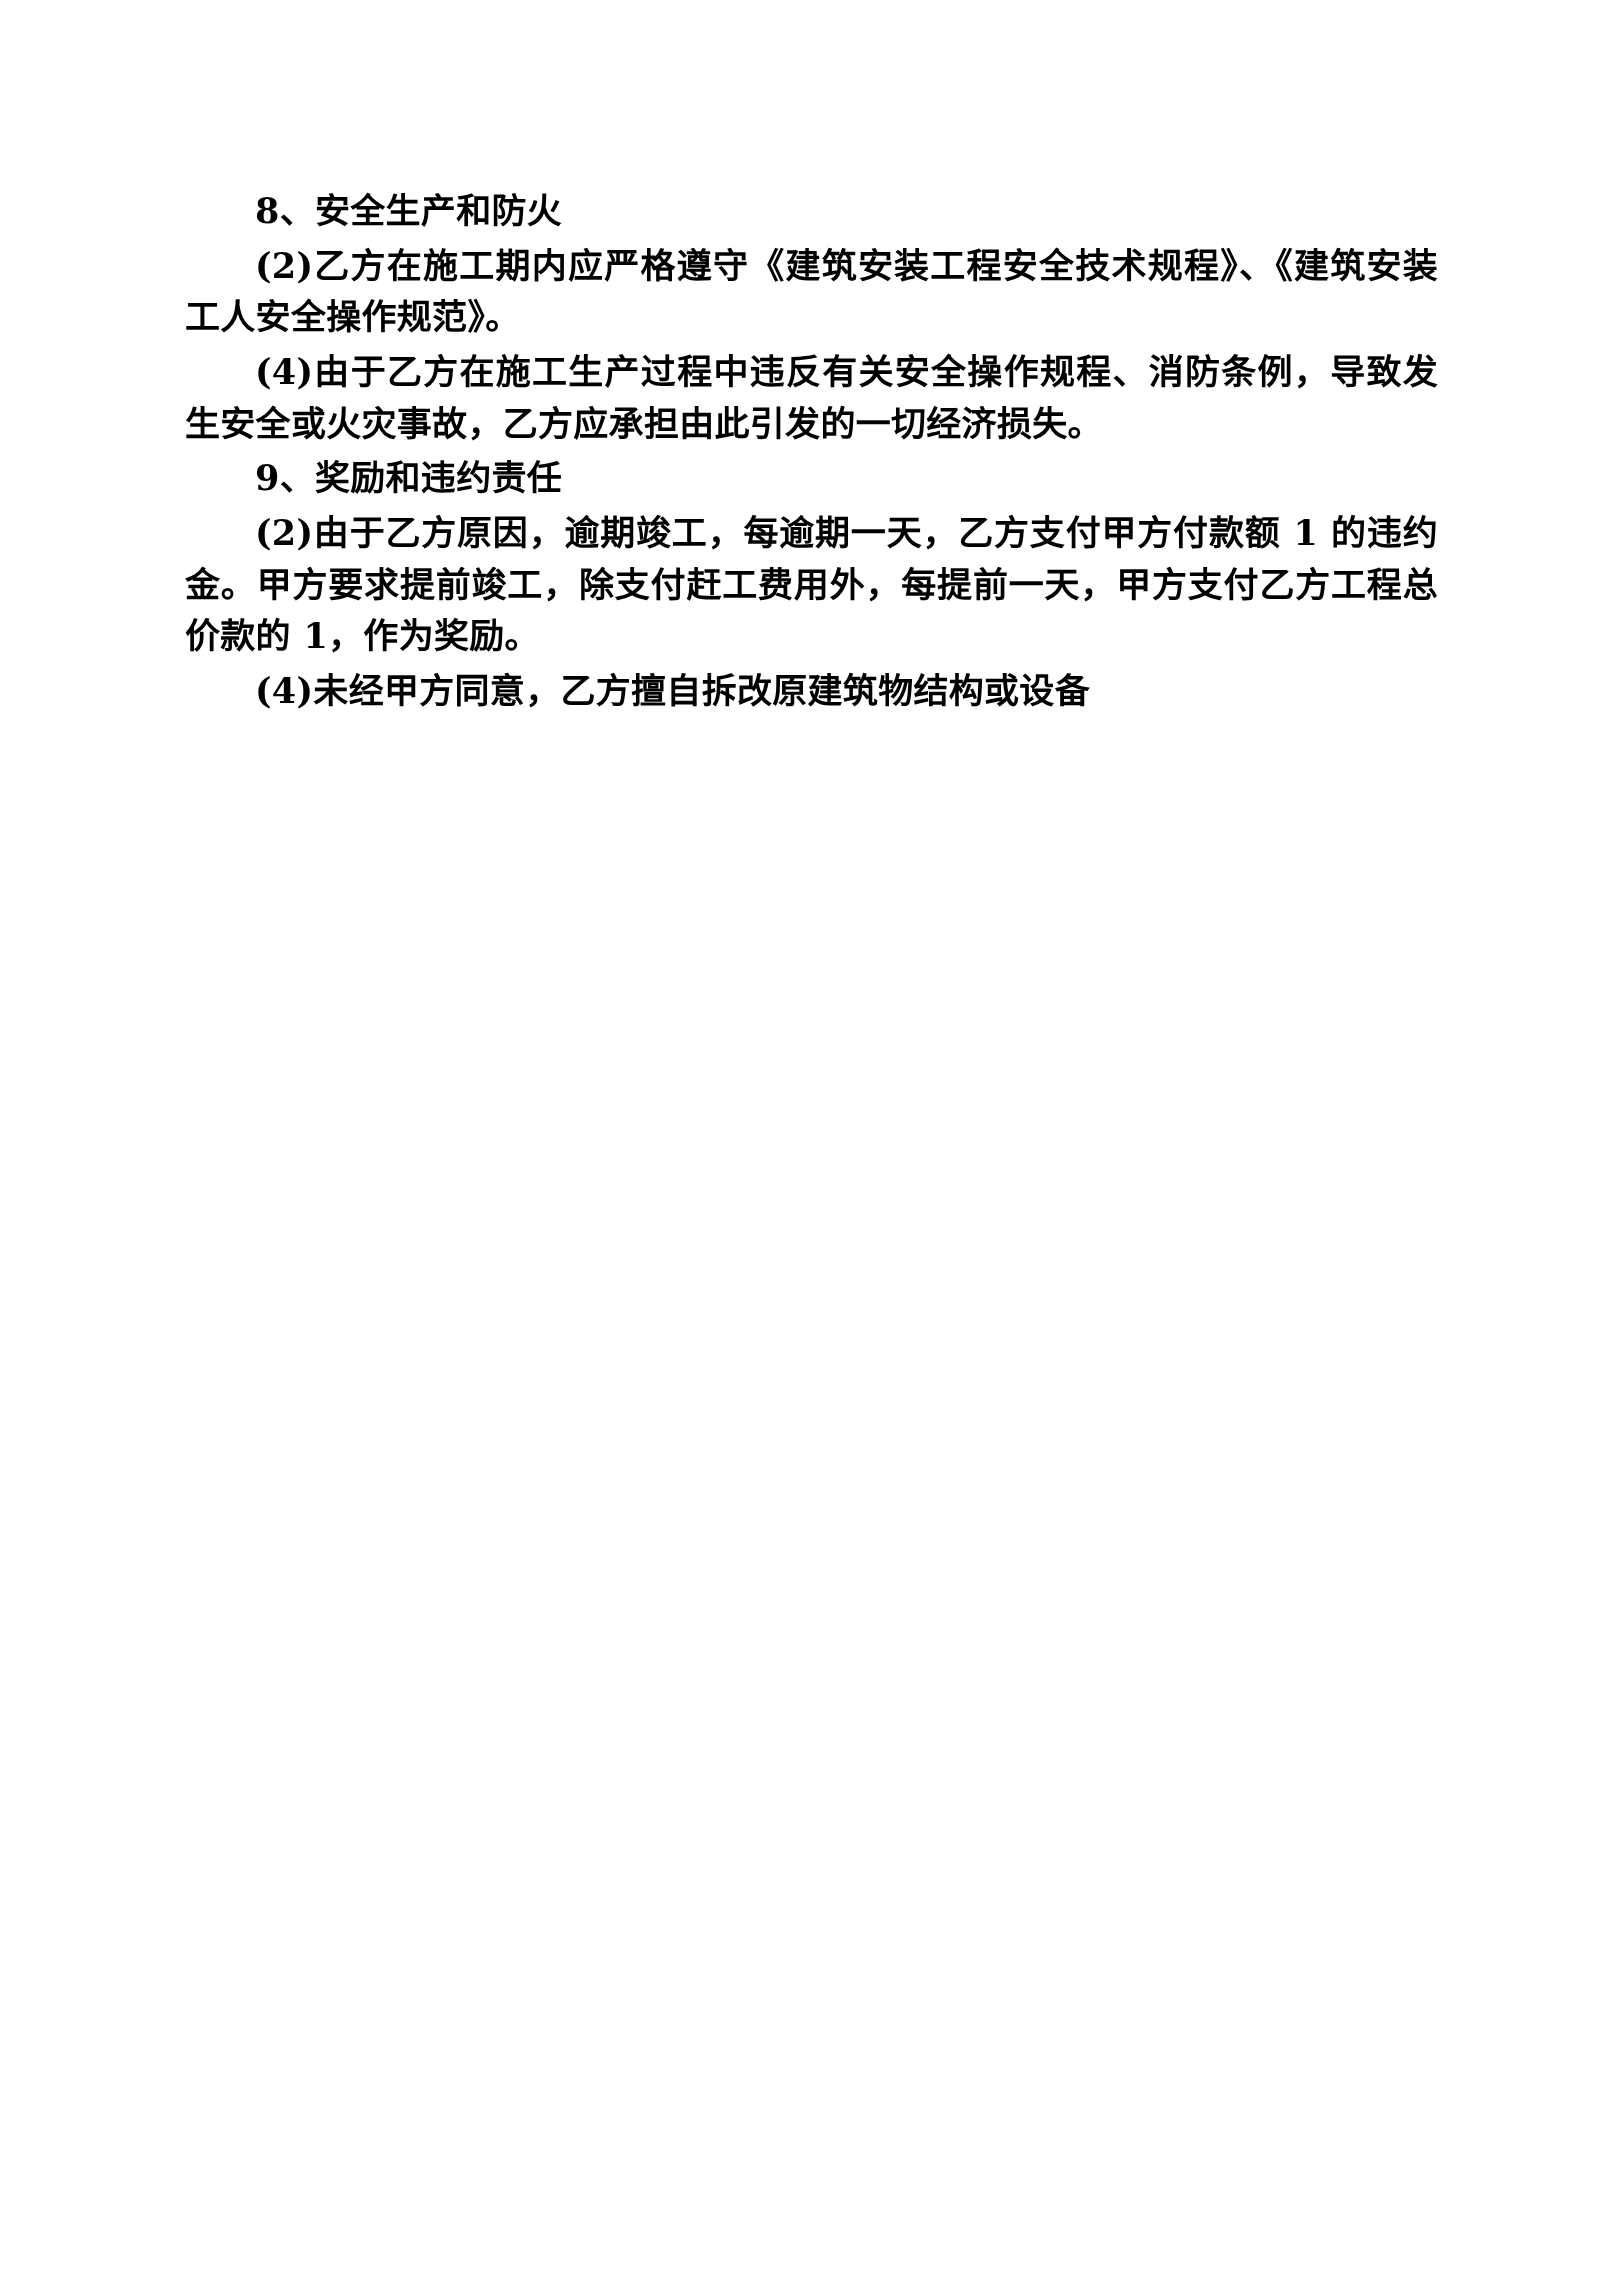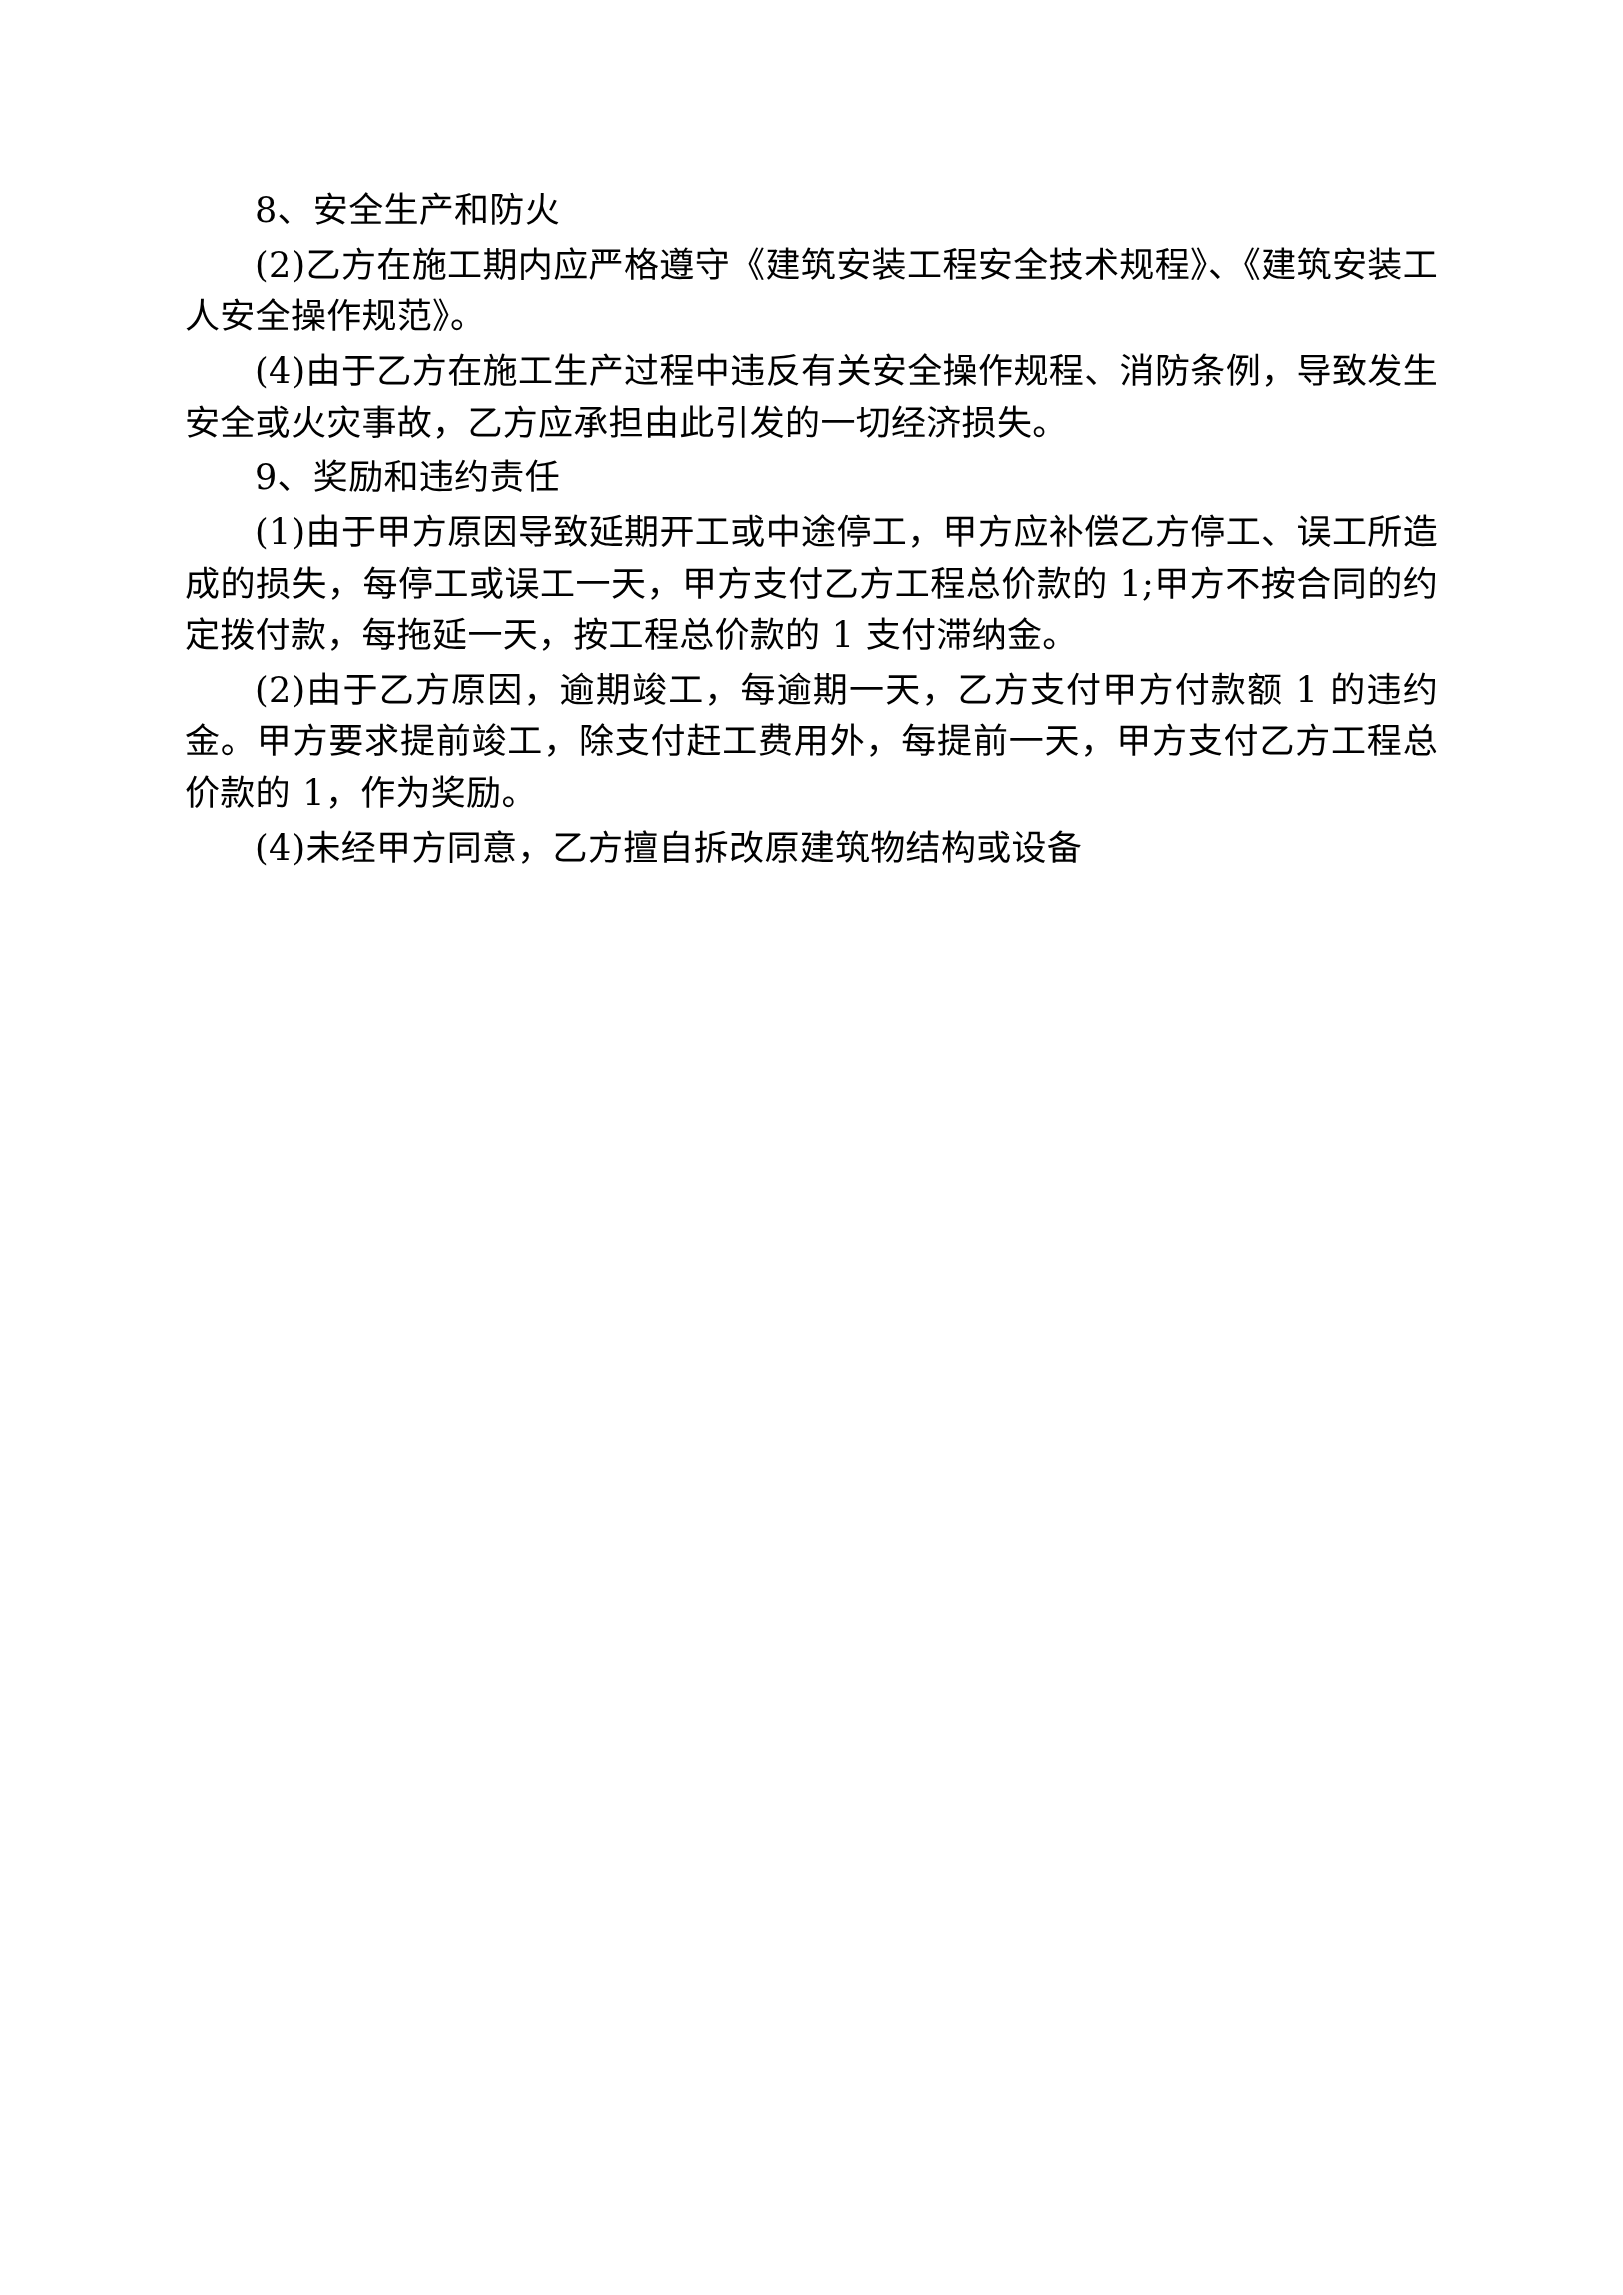--- a/index.html
+++ b/index.html
@@ -28,21 +28,21 @@
   }
   .para {
     font-size: 35px;
     line-height: 1.47;
     letter-spacing: 0.3px;
     text-align: justify;
     text-justify: inter-ideograph;
     margin: 0 0 3.4px 0;
     text-indent: 70px;
     word-break: break-all;
-    font-weight: 400;
+    font-weight: 700;
   }
   .para.heading {
     text-indent: 70px;
   }
 </style>
 </head>
 <body>
 
 <div class="page">
   <div class="doc-body">
@@ -50,21 +50,20 @@
     <p class="para heading">8、安全生产和防火</p>
 
 
     <p class="para">(2)乙方在施工期内应严格遵守《建筑安装工程安全技术规程》、《建筑安装工人安全操作规范》。</p>
 
 
     <p class="para">(4)由于乙方在施工生产过程中违反有关安全操作规程、消防条例，导致发生安全或火灾事故，乙方应承担由此引发的一切经济损失。</p>
 
     <p class="para heading">9、奖励和违约责任</p>
 
-    <p class="para">(1)由于甲方原因导致延期开工或中途停工，甲方应补偿乙方停工、误工所造成的损失，每停工或误工一天，甲方支付乙方工程总价款的 1;甲方不按合同的约定拨付款，每拖延一天，按工程总价款的 1 支付滞纳金。</p>
 
     <p class="para">(2)由于乙方原因，逾期竣工，每逾期一天，乙方支付甲方付款额 1 的违约金。甲方要求提前竣工，除支付赶工费用外，每提前一天，甲方支付乙方工程总价款的 1，作为奖励。</p>
 
 
     <p class="para">(4)未经甲方同意，乙方擅自拆改原建筑物结构或设备</p>
 
   </div>
 </div>
 
 

